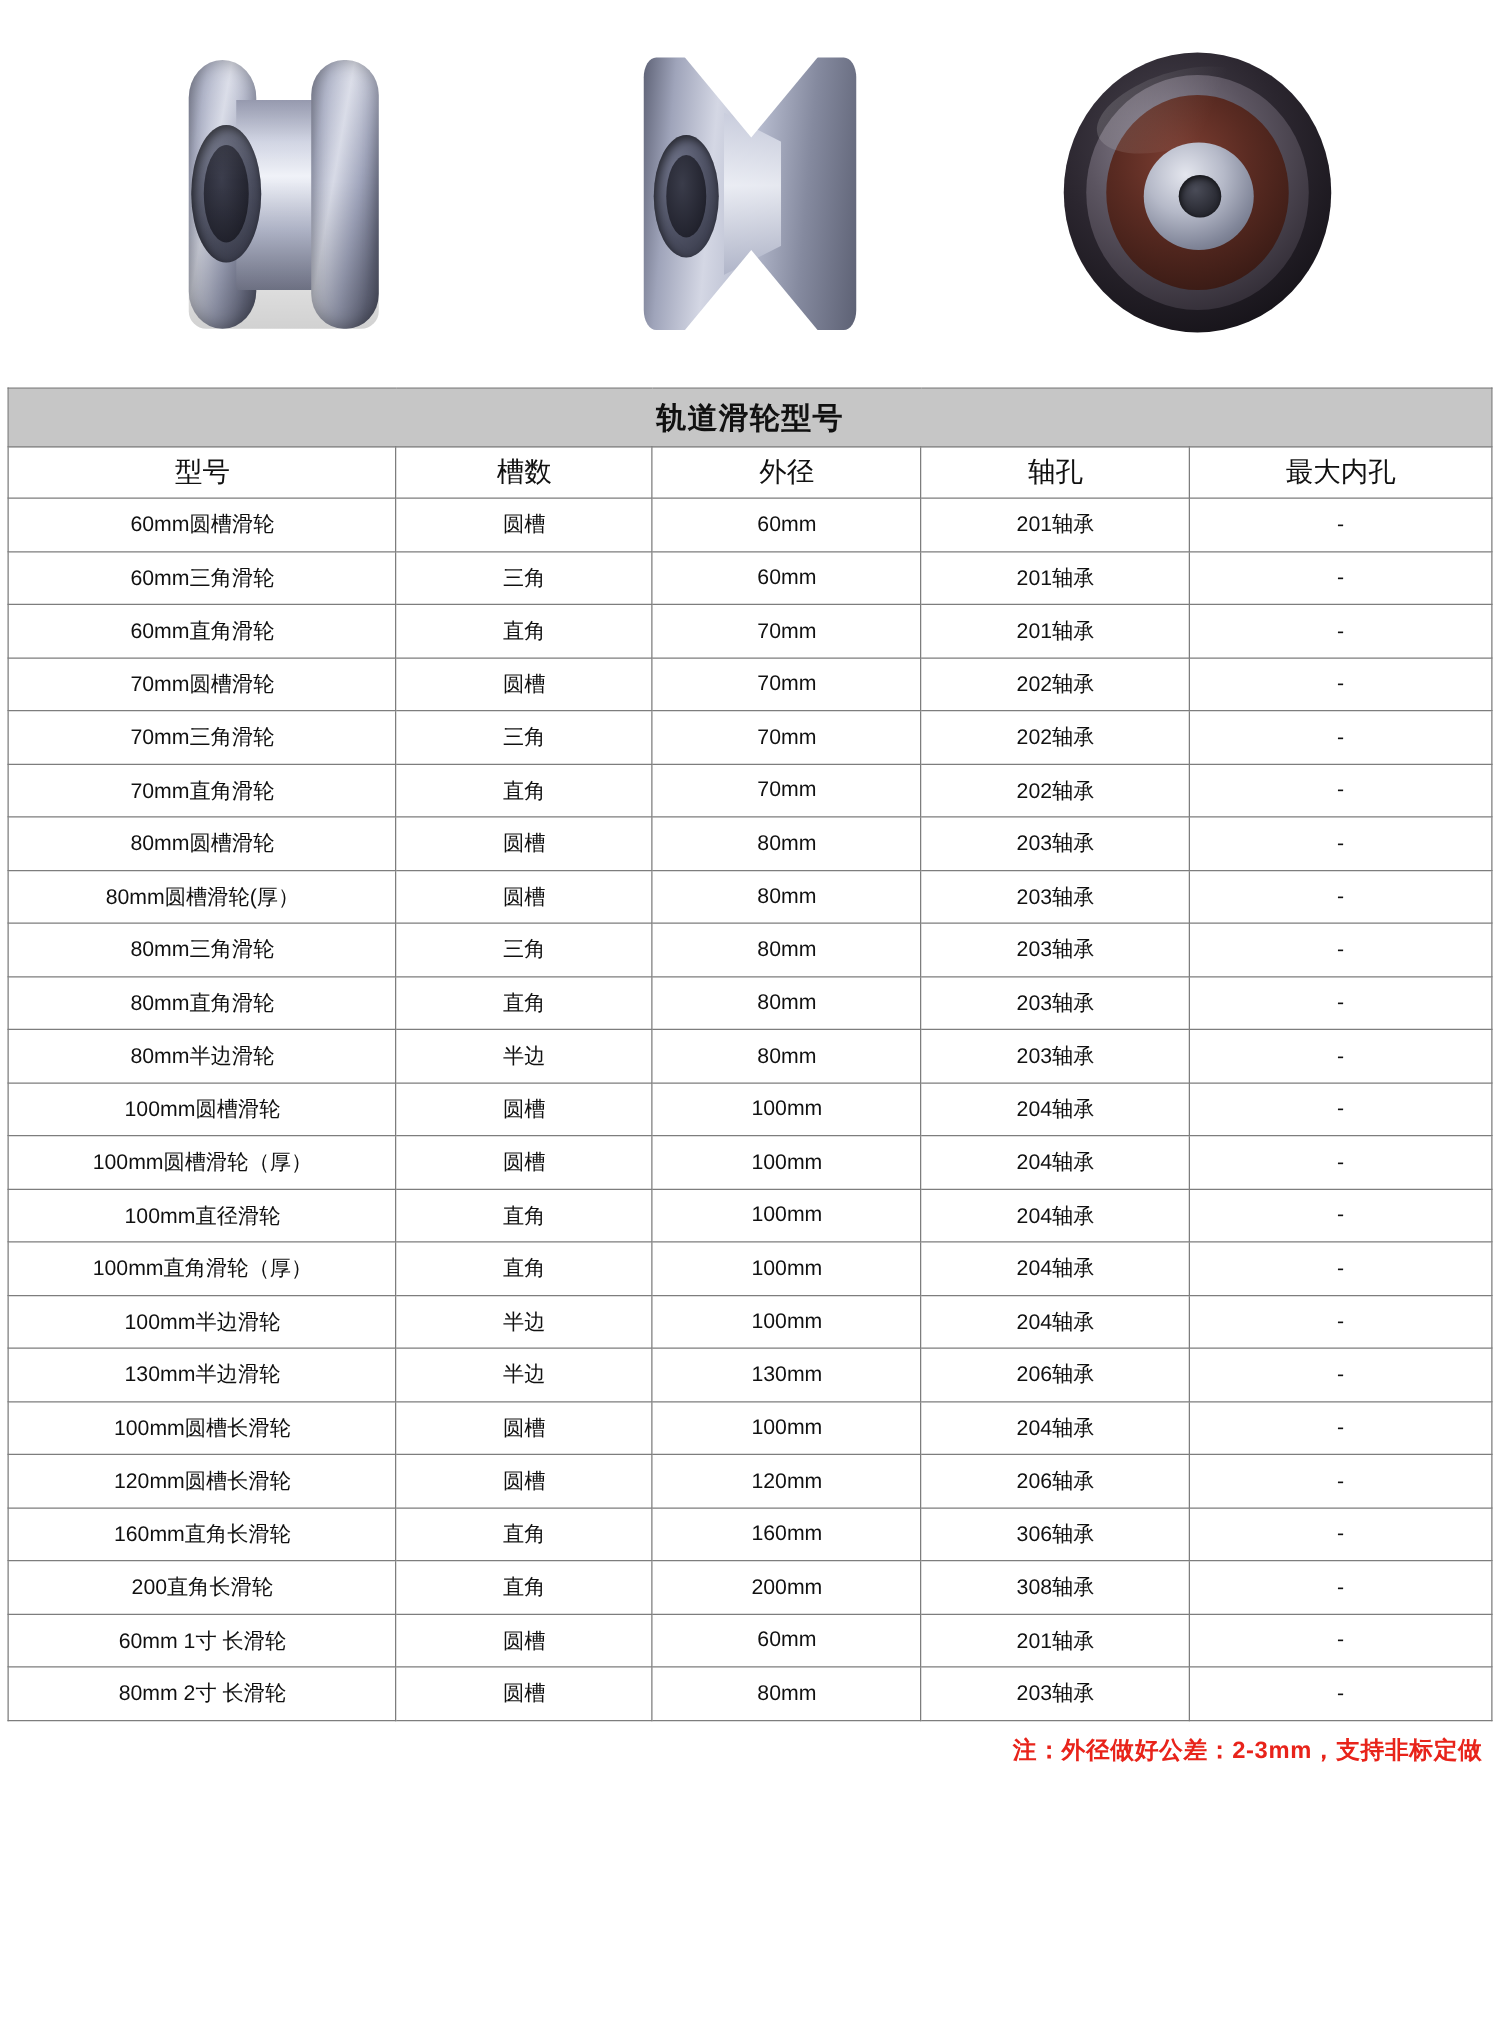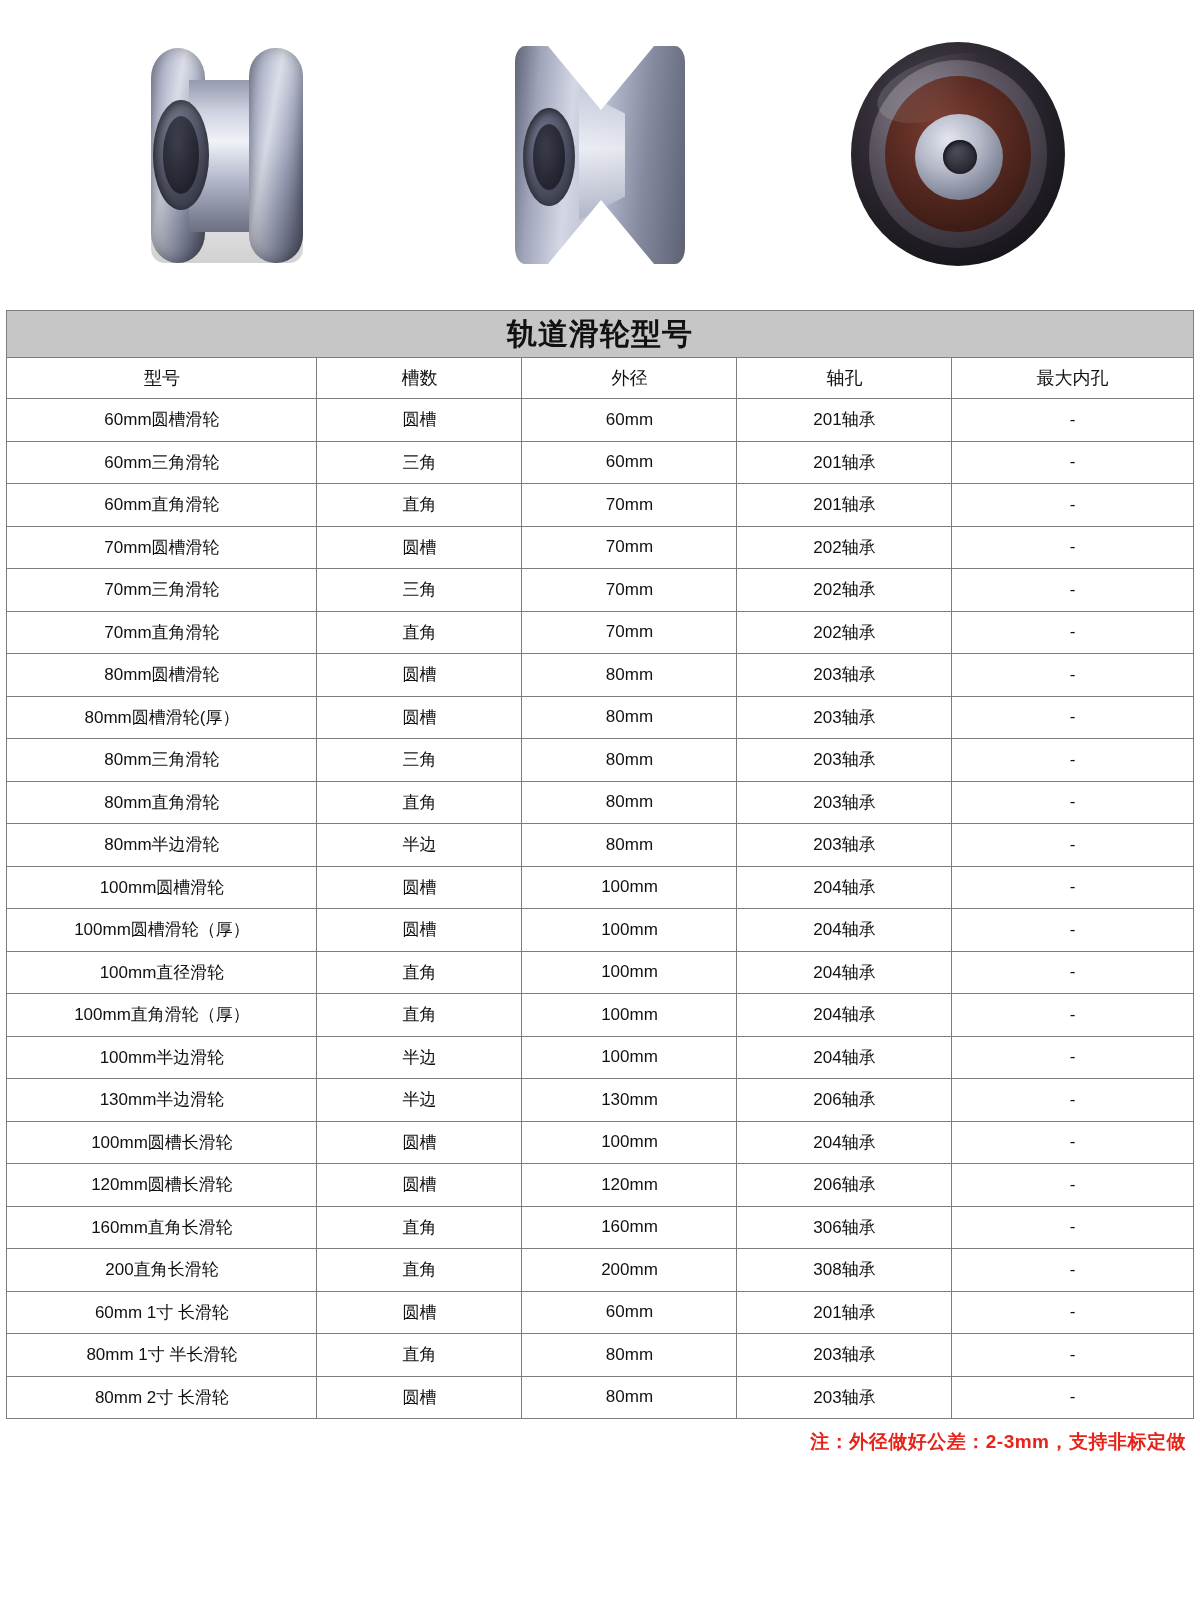--- a/index.html
+++ b/index.html
@@ -196,27 +196,27 @@
   .spec-table td, .spec-table th {
     border: 1px solid #7d7d7d;
     text-align: center;
     font-weight: normal;
     font-size: 17px;
     color: #111;
   }
   .spec-table .title-row td {
     background: #c6c6c6;
     height: 44px;
-    font-size: 30px;
+    font-size: 24px;
     font-weight: bold;
     letter-spacing: 1px;
   }
   .spec-table .head-row td {
     height: 38px;
-    font-size: 18px;
+    font-size: 22px;
     background: #ffffff;
   }
   .spec-table tbody td {
     height: 39.5px;
   }
   .col1 { width: 310px; }
   .col2 { width: 205px; }
   .col3 { width: 215px; }
   .col4 { width: 215px; }
   .col5 { width: 241px; }
@@ -439,27 +439,20 @@
         <td>-</td>
       </tr>
     <tr>
         <td>60mm 1寸 长滑轮</td>
         <td>圆槽</td>
         <td>60mm</td>
         <td>201轴承</td>
         <td>-</td>
       </tr>
     <tr>
-        <td>80mm 1寸 半长滑轮</td>
-        <td>直角</td>
-        <td>80mm</td>
-        <td>203轴承</td>
-        <td>-</td>
-      </tr>
-    <tr>
         <td>80mm 2寸 长滑轮</td>
         <td>圆槽</td>
         <td>80mm</td>
         <td>203轴承</td>
         <td>-</td>
       </tr>
   </tbody>
 </table>
 
 <div class="footnote">注：外径做好公差：2-3mm，支持非标定做</div>

